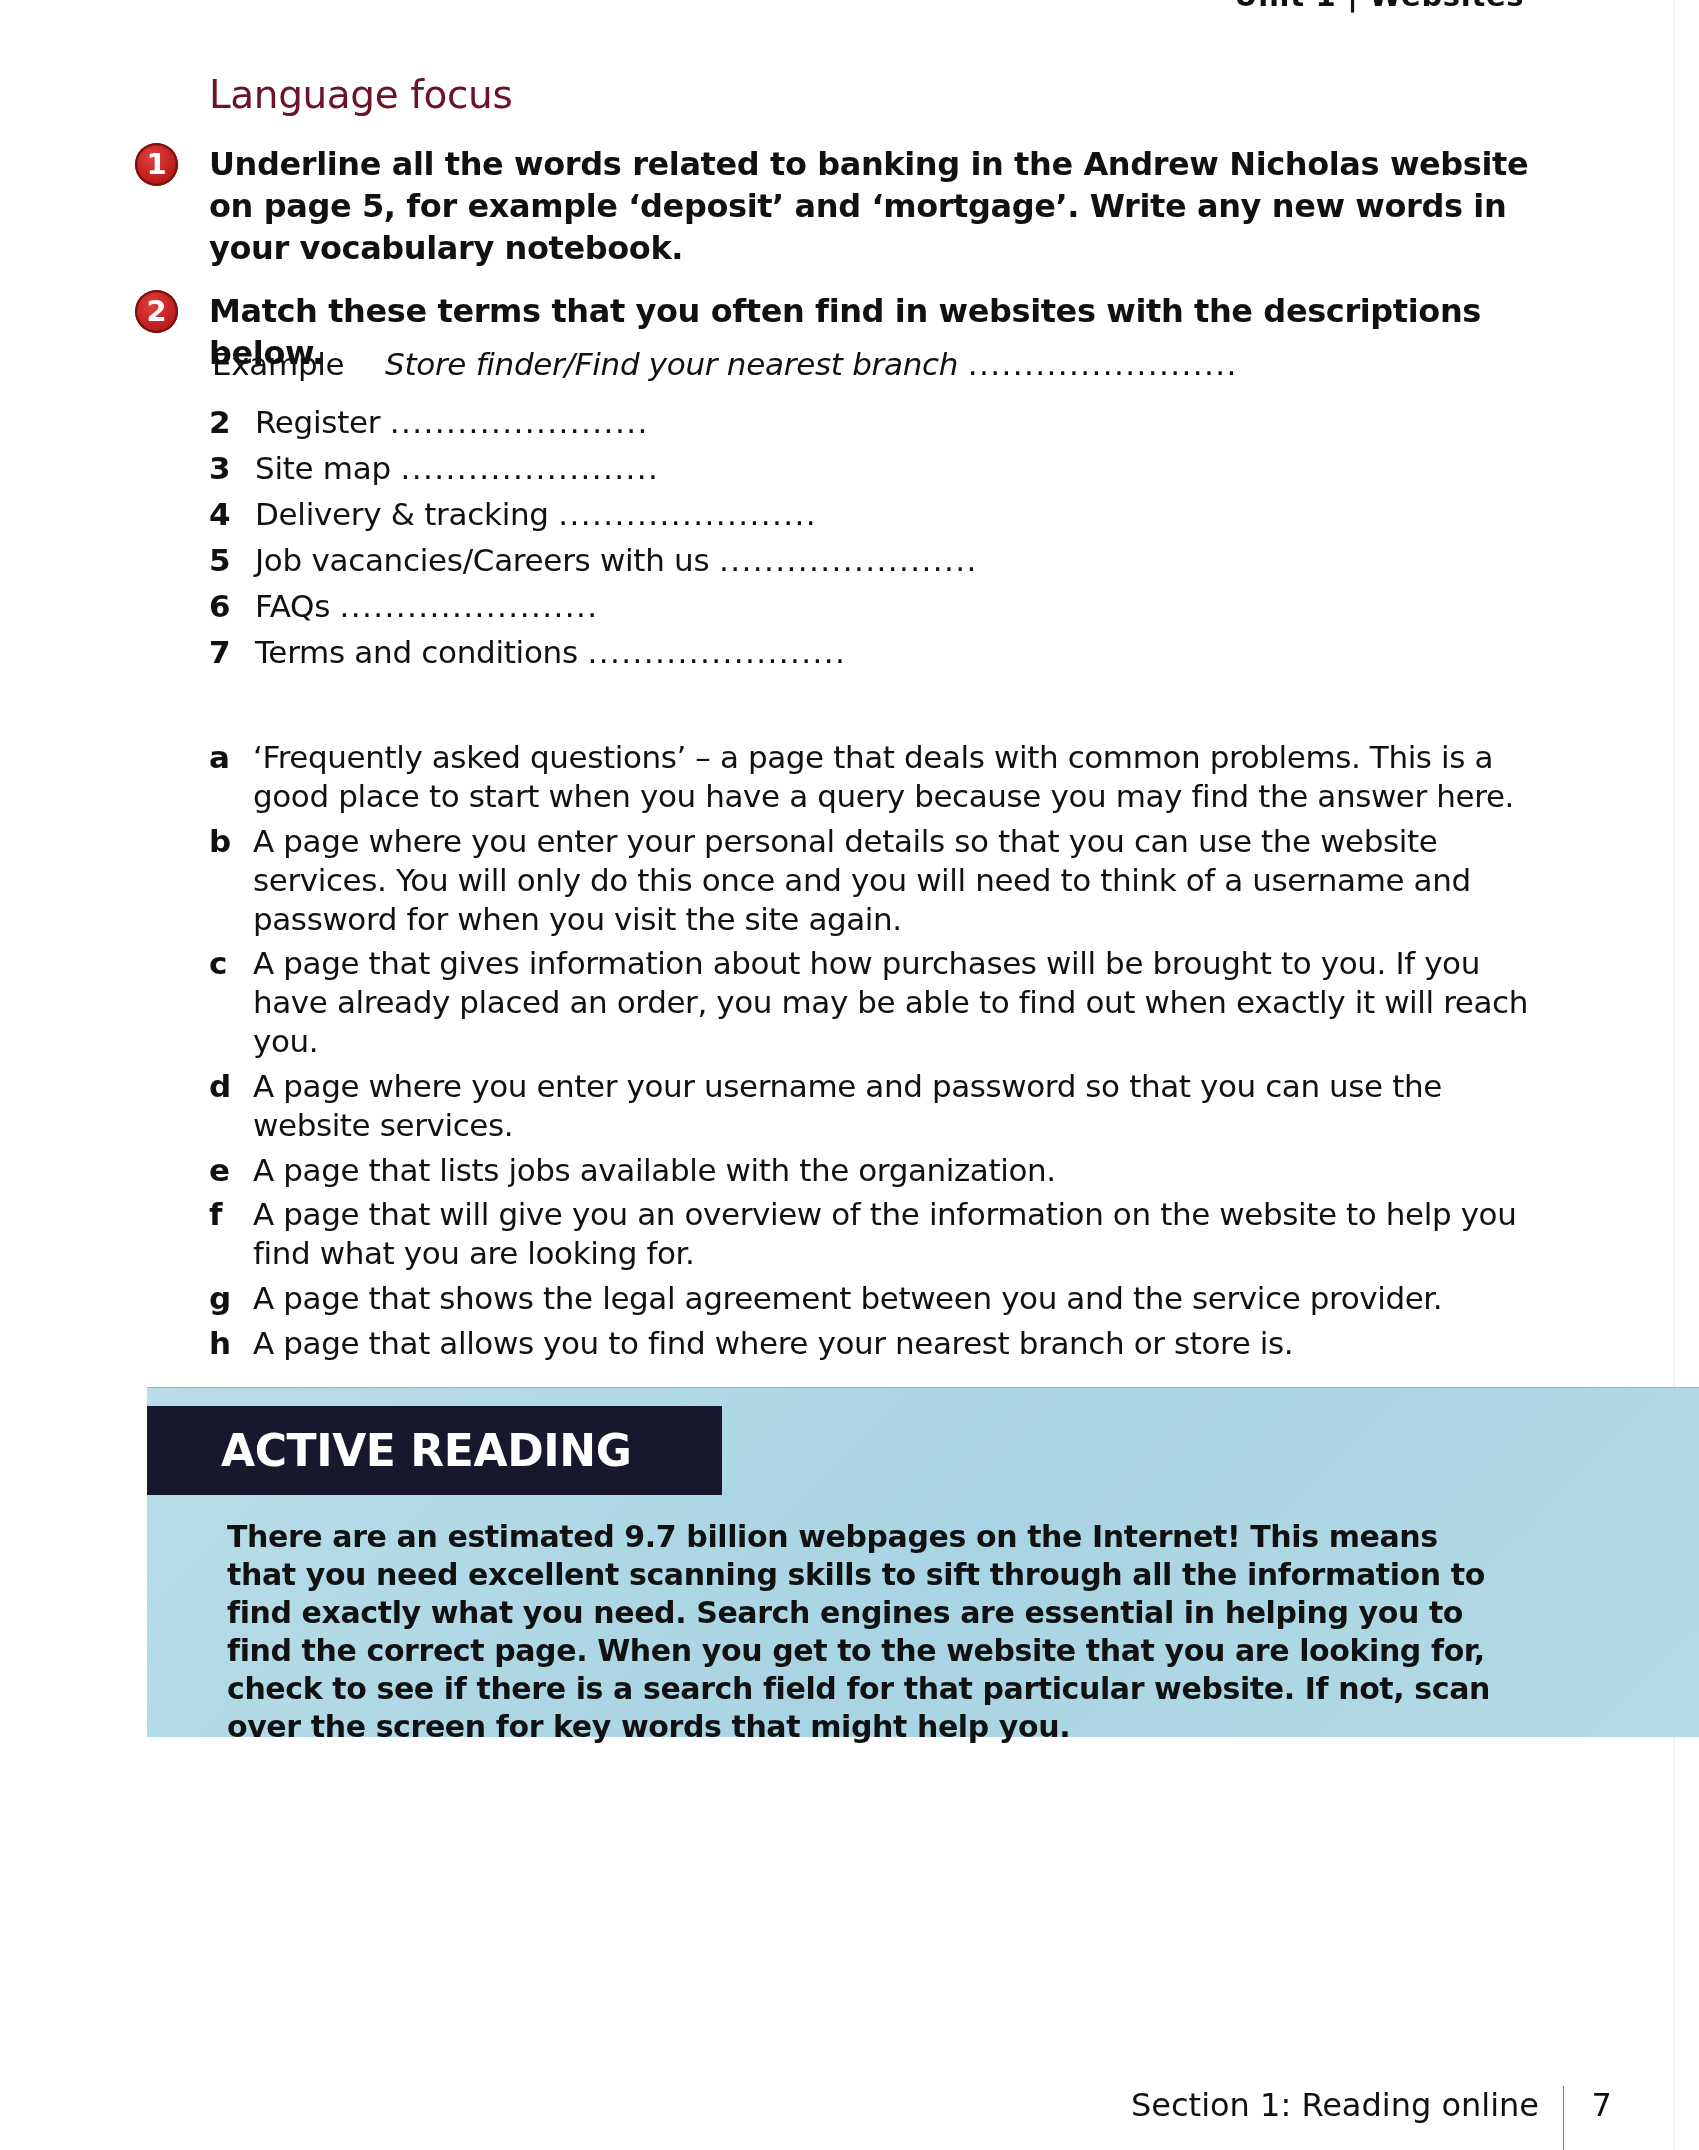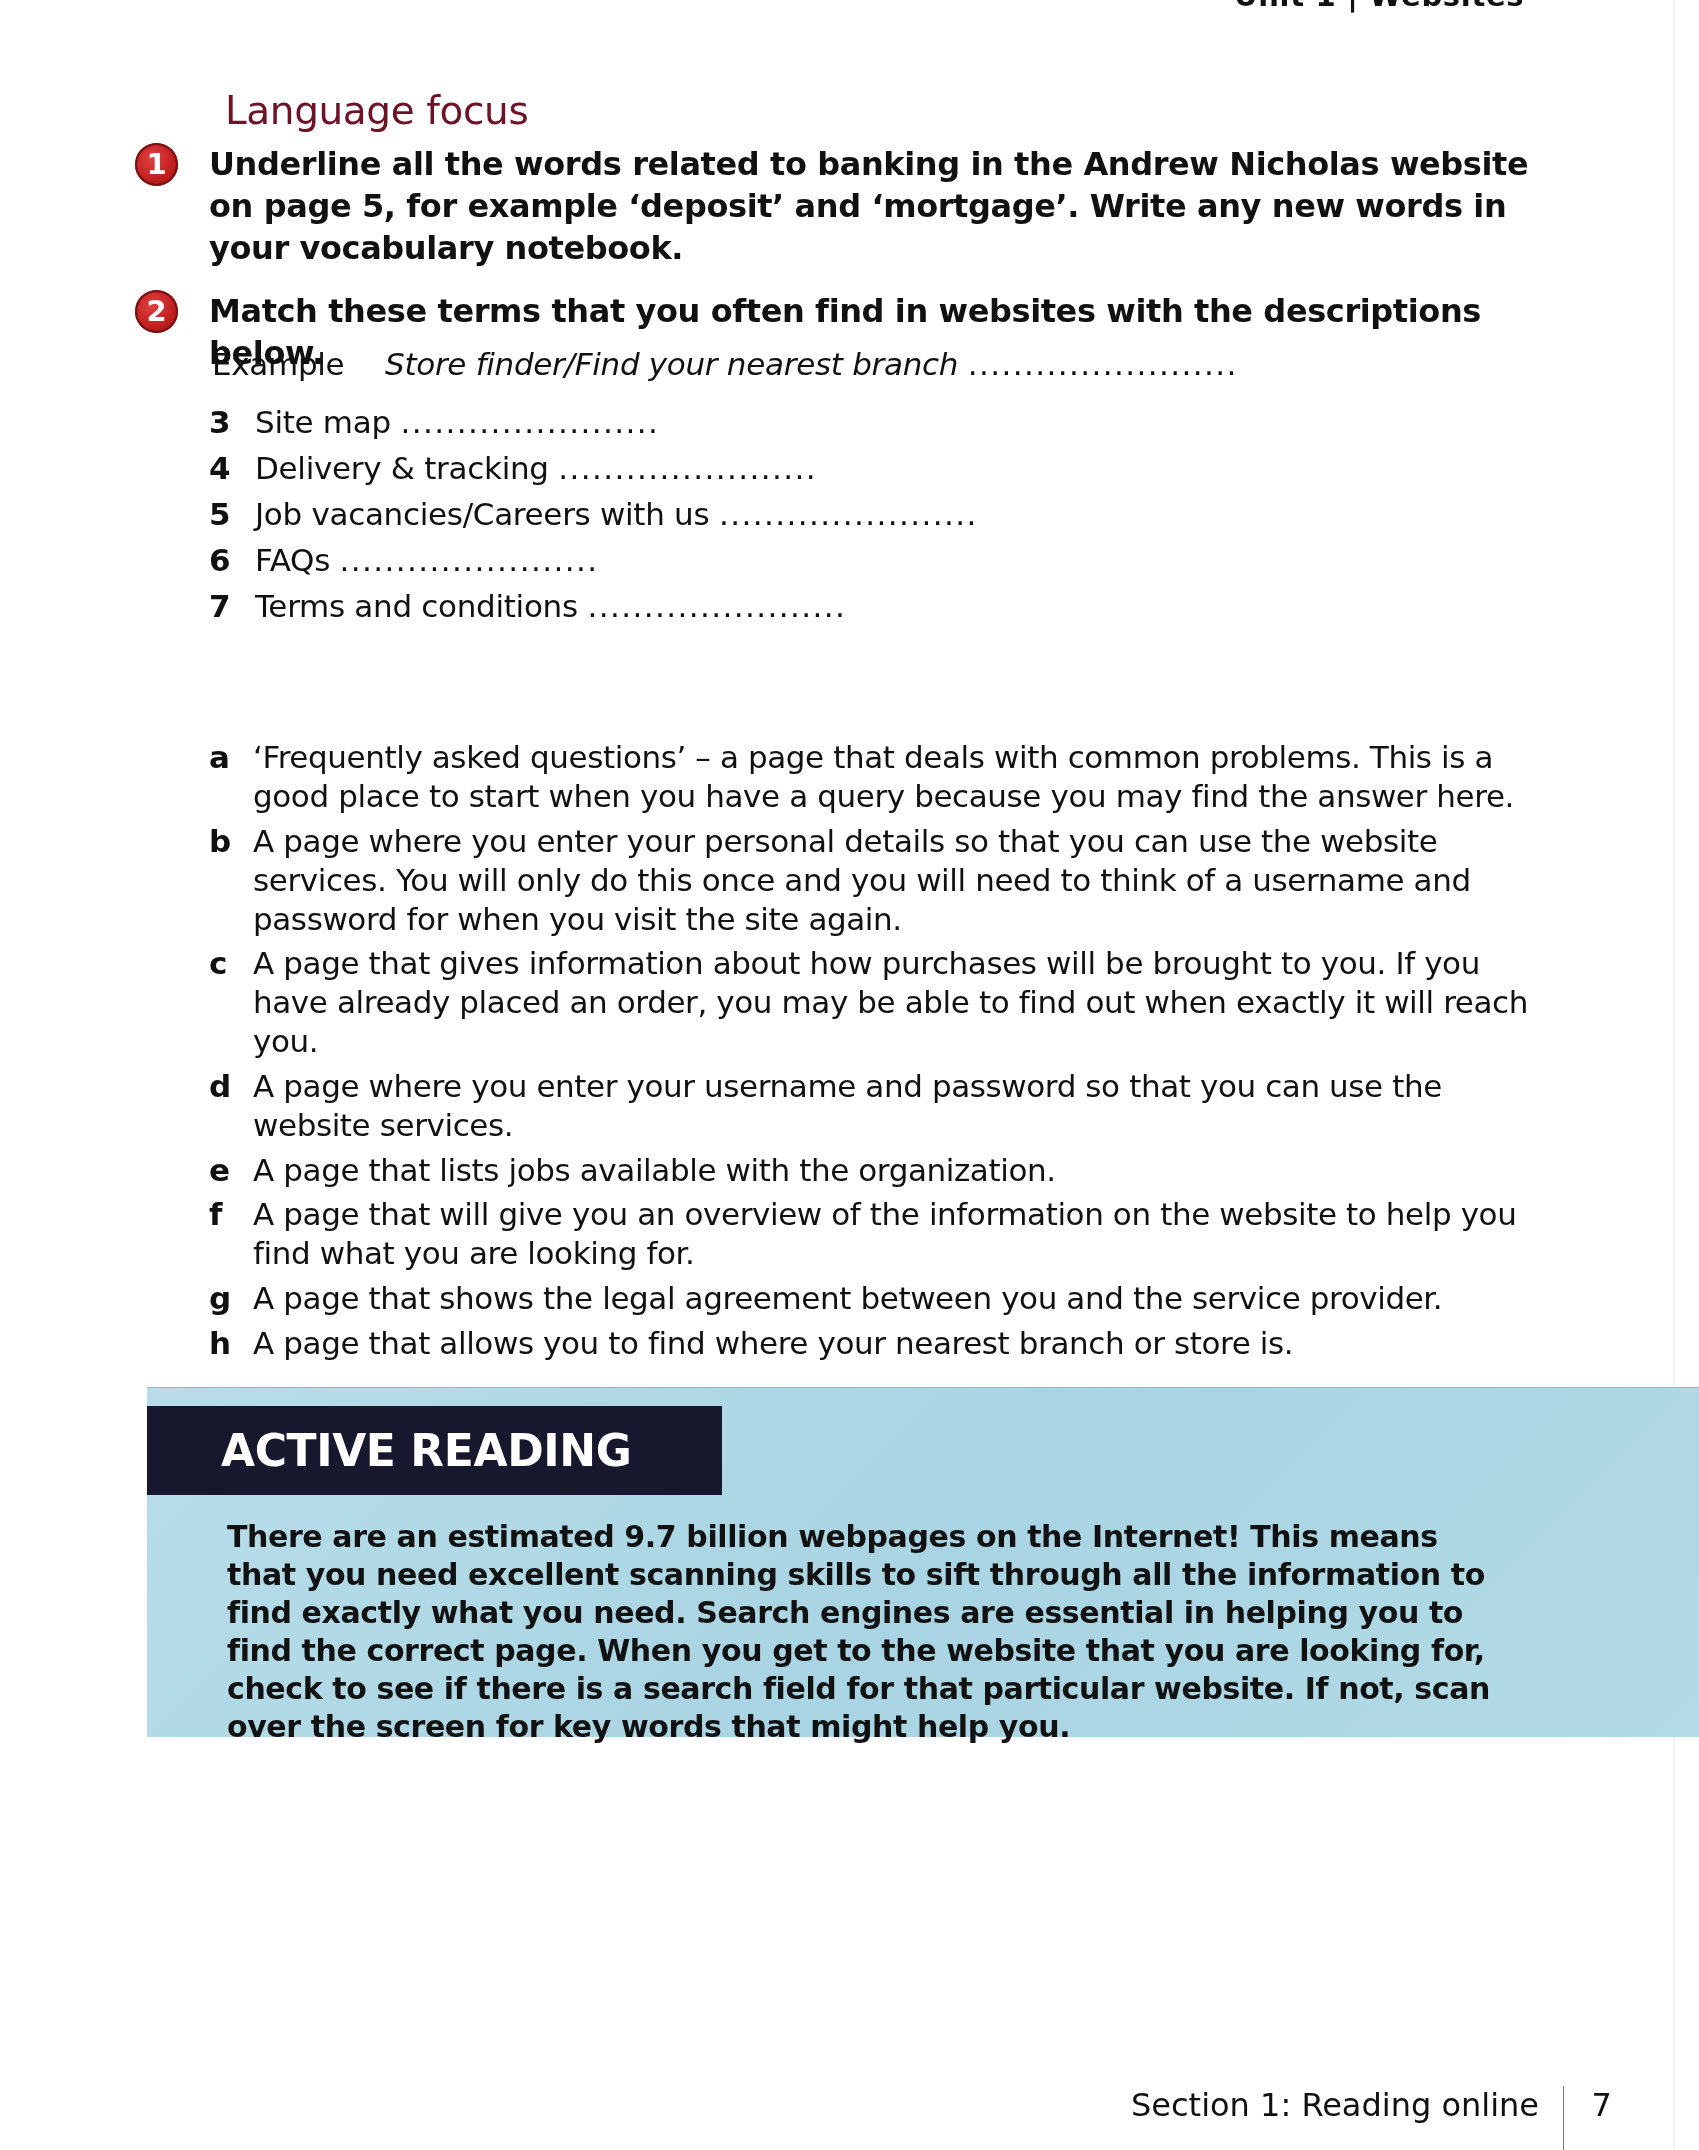--- a/index.html
+++ b/index.html
@@ -7,21 +7,21 @@
       width: 1700px; height: 2151px; position: relative; overflow: hidden;
       background: #ffffff; color: #111111;
       font-family: "DejaVu Sans", sans-serif;
     }
     .page-edge { position: absolute; left: 1673px; top: 0; width: 2.2px; height: 2151px; background: #f2f2f4; }
     .running-head {
       position: absolute; left: 1234px; top: -21.5px; font-size: 29px; font-weight: bold;
       letter-spacing: 0.7px; white-space: nowrap; color: #111;
     }
     .section-title {
-      position: absolute; left: 209px; top: 72px; margin: 16px;
+      position: absolute; left: 209px; top: 72px; margin: 0;
       font-size: 39px; font-weight: normal; color: #6e1326; letter-spacing: -0.4px;
     }
     .task { position: absolute; left: 209px; width: 1348px; font-weight: bold; font-size: 32px; line-height: 42px; letter-spacing: -0.4px; }
     .badge {
       position: absolute; width: 43px; height: 43px; border-radius: 50%;
       background: radial-gradient(circle at 40% 35%, #e04040 0%, #c32020 55%, #8e1414 100%);
       box-shadow: 0 0 0 2.2px #7a1010 inset;
       color: #fff; font-weight: bold; font-size: 29px; line-height: 43px; text-align: center;
     }
     .example-row { position: absolute; left: 212px; top: 346px; font-size: 31px; white-space: nowrap; letter-spacing: -0.3px; }
@@ -66,20 +66,21 @@
 
 <div class="badge" style="left:135px; top:290px;">2</div>
 <div class="task" style="top:290px;">Match these terms that you often find in websites with the descriptions below.</div>
 
 <div class="example-row">
   <span class="label">Example</span><span class="term">Store finder/Find your nearest branch</span>
   <span class="dots">........................</span>
 </div>
 
 <ul class="terms">
+  <li><span class="num">2</span><span>Register</span> <span class="dots">.......................</span></li>
   <li><span class="num">3</span><span>Site map</span> <span class="dots">.......................</span></li>
   <li><span class="num">4</span><span>Delivery &amp; tracking</span> <span class="dots">.......................</span></li>
   <li><span class="num">5</span><span>Job vacancies/Careers with us</span> <span class="dots">.......................</span></li>
   <li><span class="num">6</span><span>FAQs</span> <span class="dots">.......................</span></li>
   <li><span class="num">7</span><span>Terms and conditions</span> <span class="dots">.......................</span></li>
 </ul>
 
 <ul class="descs">
   <li>
       <span class="letter">a</span>

